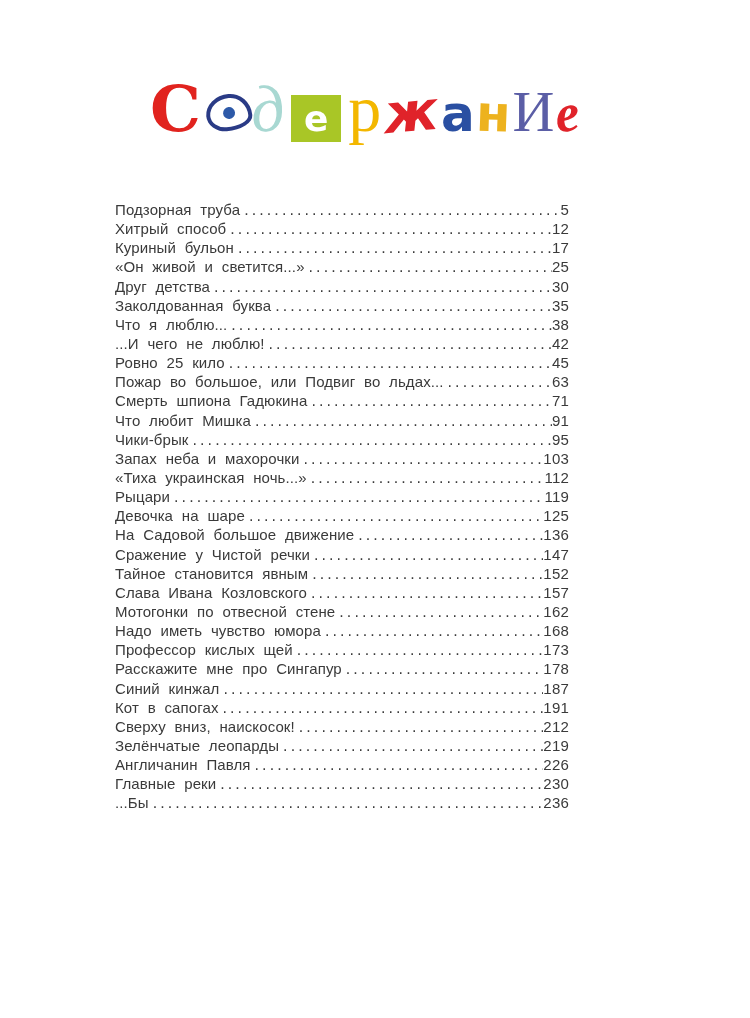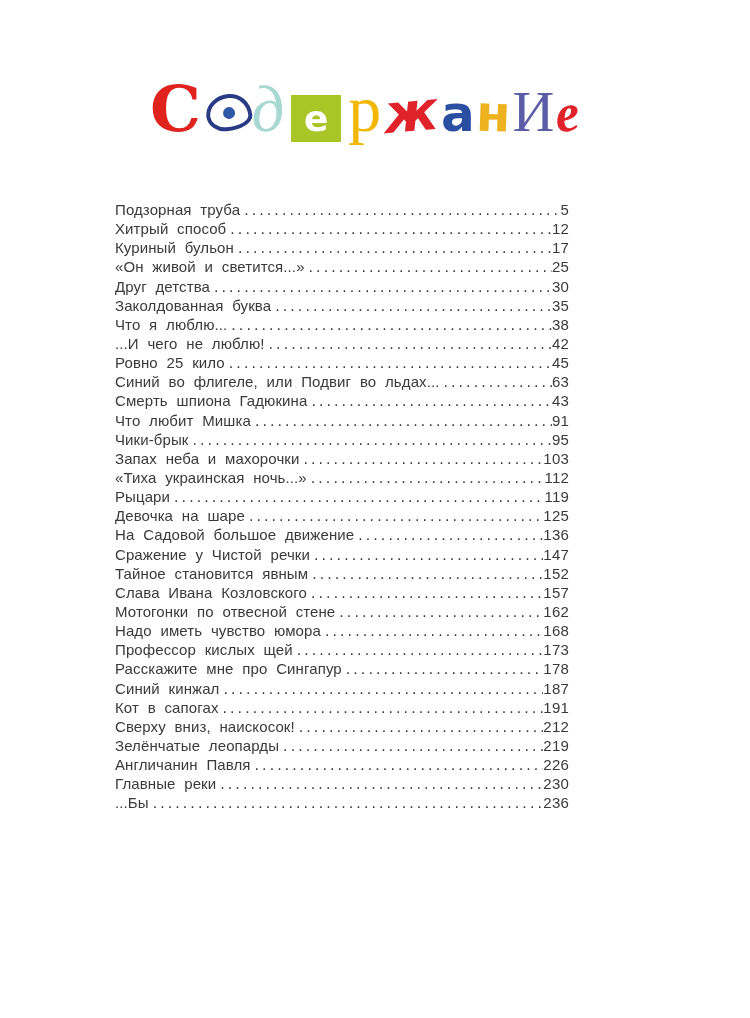--- a/index.html
+++ b/index.html
@@ -216,29 +216,29 @@
   </div>
 
   <div class="toc-row">
     <span class="toc-title">Ровно 25 кило</span>
     <span class="toc-dots"></span>
     <span class="toc-page">45</span>
   </div>
 
 
   <div class="toc-row">
-    <span class="toc-title">Синий во флигеле, или Подвиг во льдах...</span>
+    <span class="toc-title">Пожар во большое, или Подвиг во льдах...</span>
     <span class="toc-dots"></span>
     <span class="toc-page">63</span>
   </div>
 
   <div class="toc-row">
     <span class="toc-title">Смерть шпиона Гадюкина</span>
     <span class="toc-dots"></span>
-    <span class="toc-page">43</span>
+    <span class="toc-page">71</span>
   </div>
 
 
   <div class="toc-row">
     <span class="toc-title">Что любит Мишка</span>
     <span class="toc-dots"></span>
     <span class="toc-page">91</span>
   </div>
 
   <div class="toc-row">

